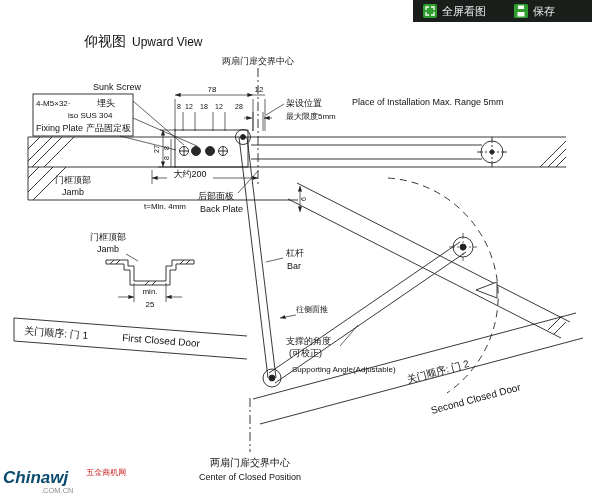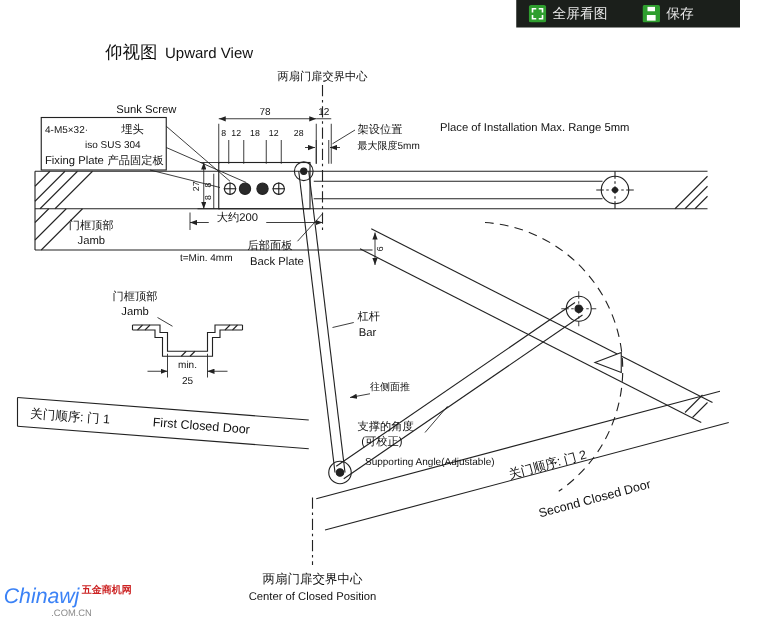--- a/index.html
+++ b/index.html
@@ -6,22 +6,22 @@
   .stage{position:relative;width:613px;height:496px;background:#ffffff;overflow:hidden;
          font-family:"Liberation Sans",sans-serif;}
   
   .toolbar{position:absolute;left:413px;top:0;width:179px;height:22px;background:#1b1f1b;
            display:flex;align-items:center;gap:28px;padding:0 10px;box-sizing:border-box;z-index:5;}
   .tb-btn{display:flex;align-items:center;gap:5px;color:#e9e9e9;font-size:11px;line-height:22px;
           cursor:pointer;white-space:nowrap;}
   .tb-icon{display:inline-flex;width:14px;height:14px;}
   
   .watermark{position:absolute;left:3px;bottom:2px;z-index:4;line-height:1;}
-  .wm-brand{color:#3b82f6;font-weight:normal;font-style:italic;font-size:17px;letter-spacing:0;}
-  .wm-site{color:#cc2222;font-size:8px;vertical-align:8px;margin-left:2px;font-weight:bold;}
+  .wm-brand{color:#0c4a6e;font-weight:bold;font-style:italic;font-size:17px;letter-spacing:0;}
+  .wm-site{color:#cc2222;font-size:8px;vertical-align:8px;margin-left:18px;}
   .wm-domain{display:block;color:#8a8a8a;font-size:7.5px;margin:1px 0 0 38px;}
   svg.diagram{position:absolute;left:0;top:0;}
   svg.diagram text{fill:#111;font-family:"Liberation Sans",sans-serif;}
 </style>
 </head>
 <body>
 
 <div class="stage">
 
   <svg class="diagram" width="613" height="496" viewBox="0 0 613 496">

